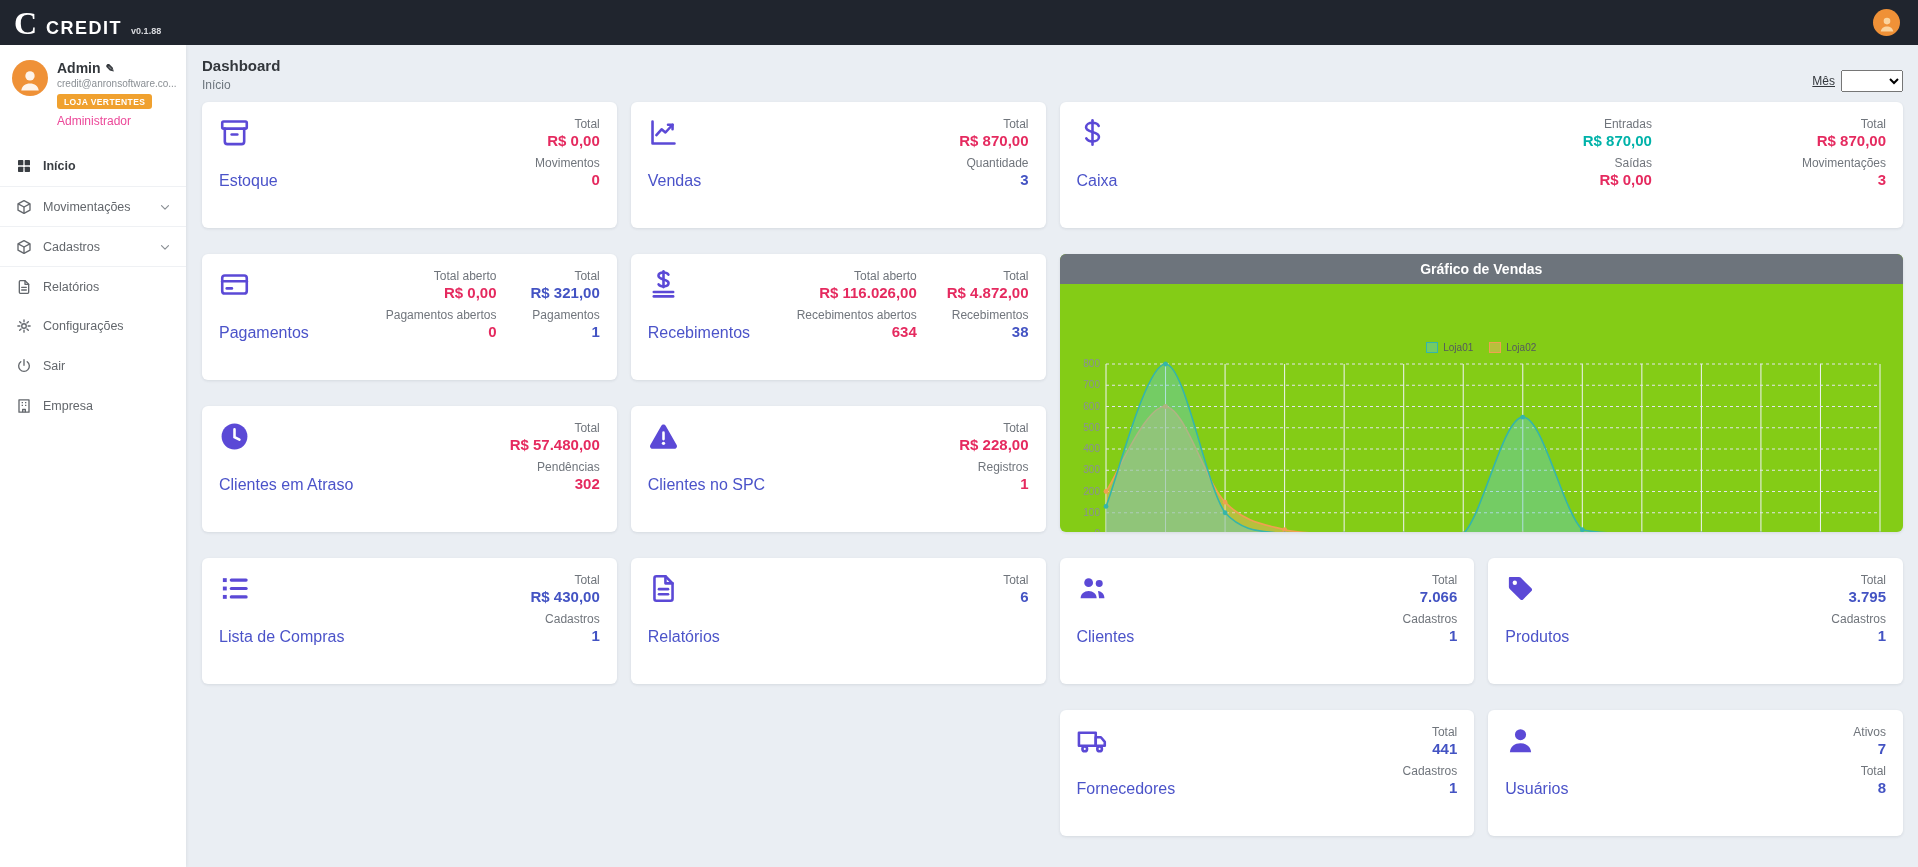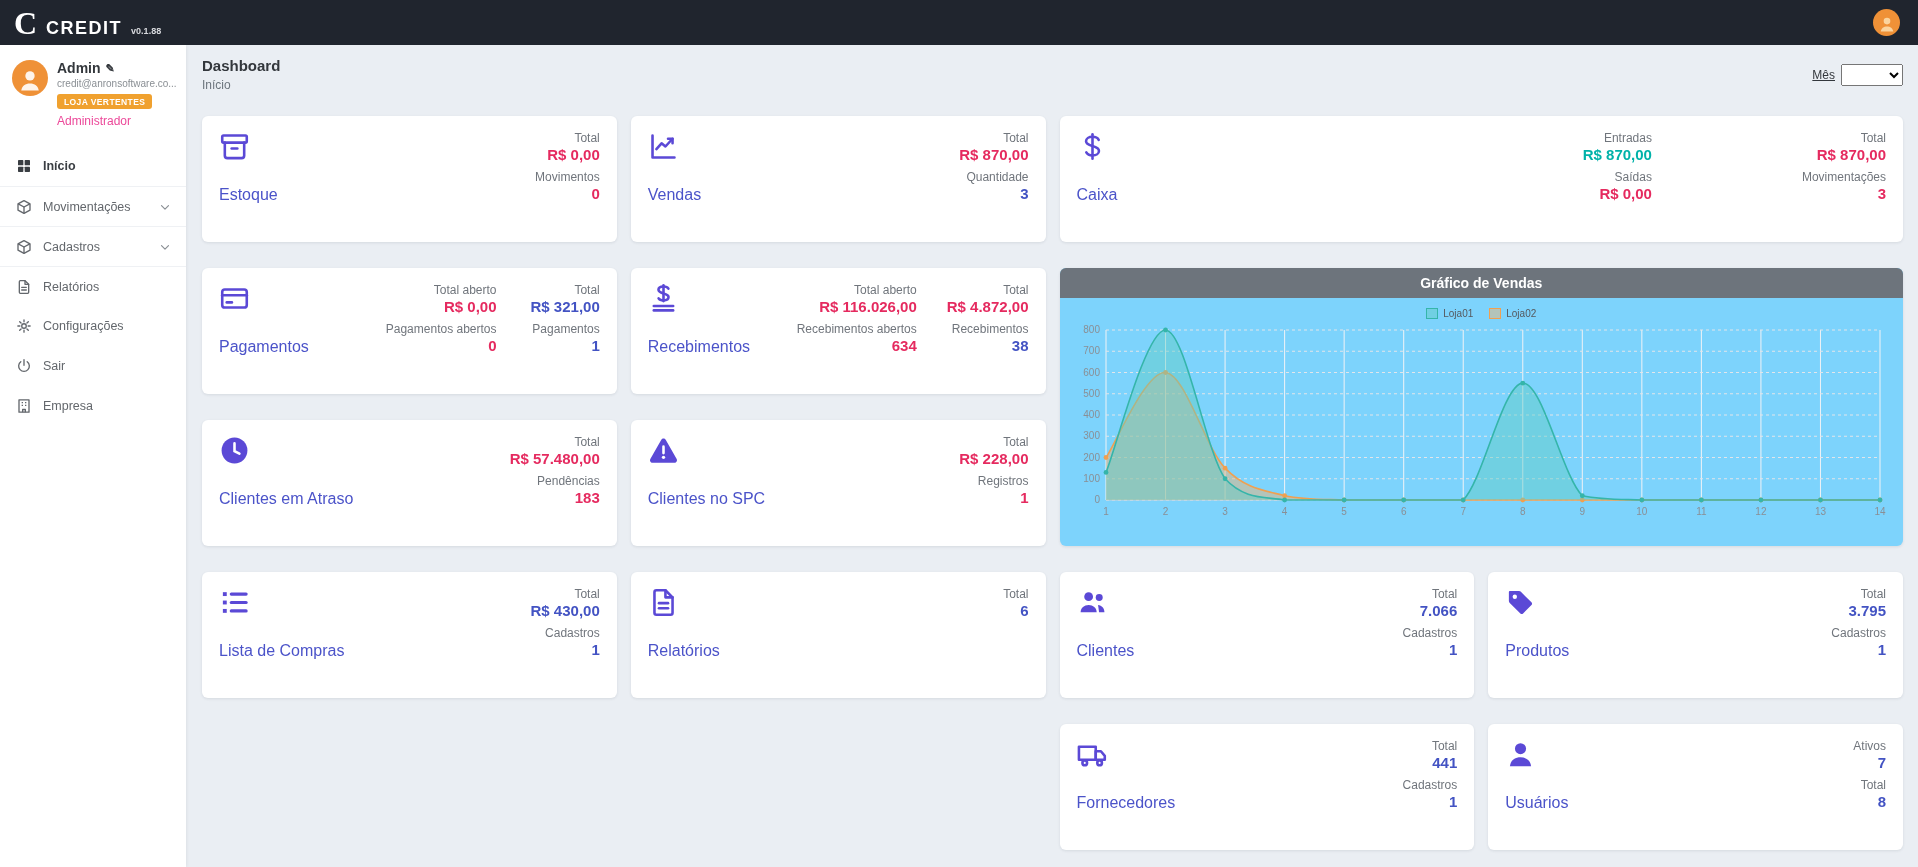--- a/index.html
+++ b/index.html
@@ -32,21 +32,21 @@
   .menu-item.sep { border-top:1px solid #eff1f4; }
   .menu-item.active { color:#3a3e43; font-weight:bold; }
   .mi-icon { width:16px; height:16px; display:inline-flex; }
   .mi-icon svg { width:16px; height:16px; }
   .mi-label { flex:1; }
   .mi-chevron { width:14px; height:14px; display:inline-flex; color:#8a8f94; }
   .mi-chevron svg { width:14px; height:14px; }
 
   
   .main { margin-left:186px; padding:12px 15px 0 16px; height:calc(100% - 45px); margin-top:45px; }
-  .main-header { display:flex; justify-content:space-between; margin-bottom:24px;gap:28px; }
+  .main-header { display:flex; justify-content:space-between; align-items:flex-end; margin-bottom:10px;gap:28px; }
   .page-title { font-size:15px; font-weight:bold; color:#33373c; }
   .breadcrumb { font-size:12px; color:#6c757d; margin-top:4px; cursor:pointer; }
   .month-row { display:flex; align-items:center; gap:6px; font-size:12px; color:#33373c;text-decoration:underline; }
   .month-row select { font-size:12px; padding:9px 4px; height:22px; min-width:62px; font-family:"Liberation Sans", sans-serif; }
 
   .grid { display:grid; grid-template-columns:repeat(4, 1fr); grid-template-rows:repeat(5, 126px); gap:26px 14px; }
 
   .card { background:#fff; border-radius:6px; box-shadow:0 1px 3px rgba(30,40,60,.10); padding:15px 17px; display:flex; justify-content:space-between; position:relative; }
   .pos-estoque{grid-column:1;grid-row:1} .pos-vendas{grid-column:2;grid-row:1} .pos-caixa{grid-column:3/5;grid-row:1}
   .pos-pagamentos{grid-column:1;grid-row:2} .pos-recebimentos{grid-column:2;grid-row:2} .pos-chart{grid-column:3/5;grid-row:2/4}
@@ -62,21 +62,21 @@
   .card-stats { display:flex; gap:40px; text-align:right; }
   .card-stats.wide { gap:150px; }
   .stat { margin-bottom:7px; }
   .stat-label { font-size:12px; color:#70757c; }
   .stat-value { font-size:15px; font-weight:bold; margin-top:1px; }
   .val-red { color:#e52a5f; }
   .val-blue { color:#4353c3; }
   .val-teal { color:#00b2a9; }
 
   
-  .chart-card { background:#7dd3fc; border-radius:6px; box-shadow:0 1px 3px rgba(30,40,60,.10); overflow:hidden; display:flex; flex-direction:column; }
+  .chart-card { background:#84cc16; border-radius:6px; box-shadow:0 1px 3px rgba(30,40,60,.10); overflow:hidden; display:flex; flex-direction:column;gap:48px; }
   .chart-header { background:#6d747c; color:#fff; font-size:14px; font-weight:bold; text-align:center; padding:7px 0; }
   .chart-body { flex:1; padding:6px 12px 2px; display:flex; flex-direction:column; }
   .chart-legend { display:flex; justify-content:center; gap:16px; align-items:center; height:18px; }
   .legend-item { display:inline-flex; align-items:center; gap:5px; cursor:pointer; }
   .legend-swatch { width:12px; height:11px; border:1px solid; display:inline-block; }
   .legend-label { font-size:10px; color:#55595e; }
   #chart-plot { width:100%; height:200px; }
 </style>
 </head>
 <body>
@@ -487,21 +487,21 @@
         <div class="card-title">Clientes em Atraso</div>
       </div>
       <div class="card-stats">
         <div>
           <div class="stat">
             <div class="stat-label">Total</div>
             <div class="stat-value val-red">R$ 57.480,00</div>
           </div>
           <div class="stat">
             <div class="stat-label">Pendências</div>
-            <div class="stat-value val-red">183</div>
+            <div class="stat-value val-red">302</div>
           </div>
         </div>
       </div>
     </div>
 
     <div class="card pos-spc">
       <div class="card-left">
         <span class="card-icon">
           <svg viewBox="0 0 24 24">
               <path d="M10.3 3.6 1.8 18.5c-.7 1.3.2 2.9 1.7 2.9h17c1.5 0 2.4-1.6 1.7-2.9L13.7 3.6c-.8-1.3-2.6-1.3-3.4 0z" fill="currentColor"></path>

